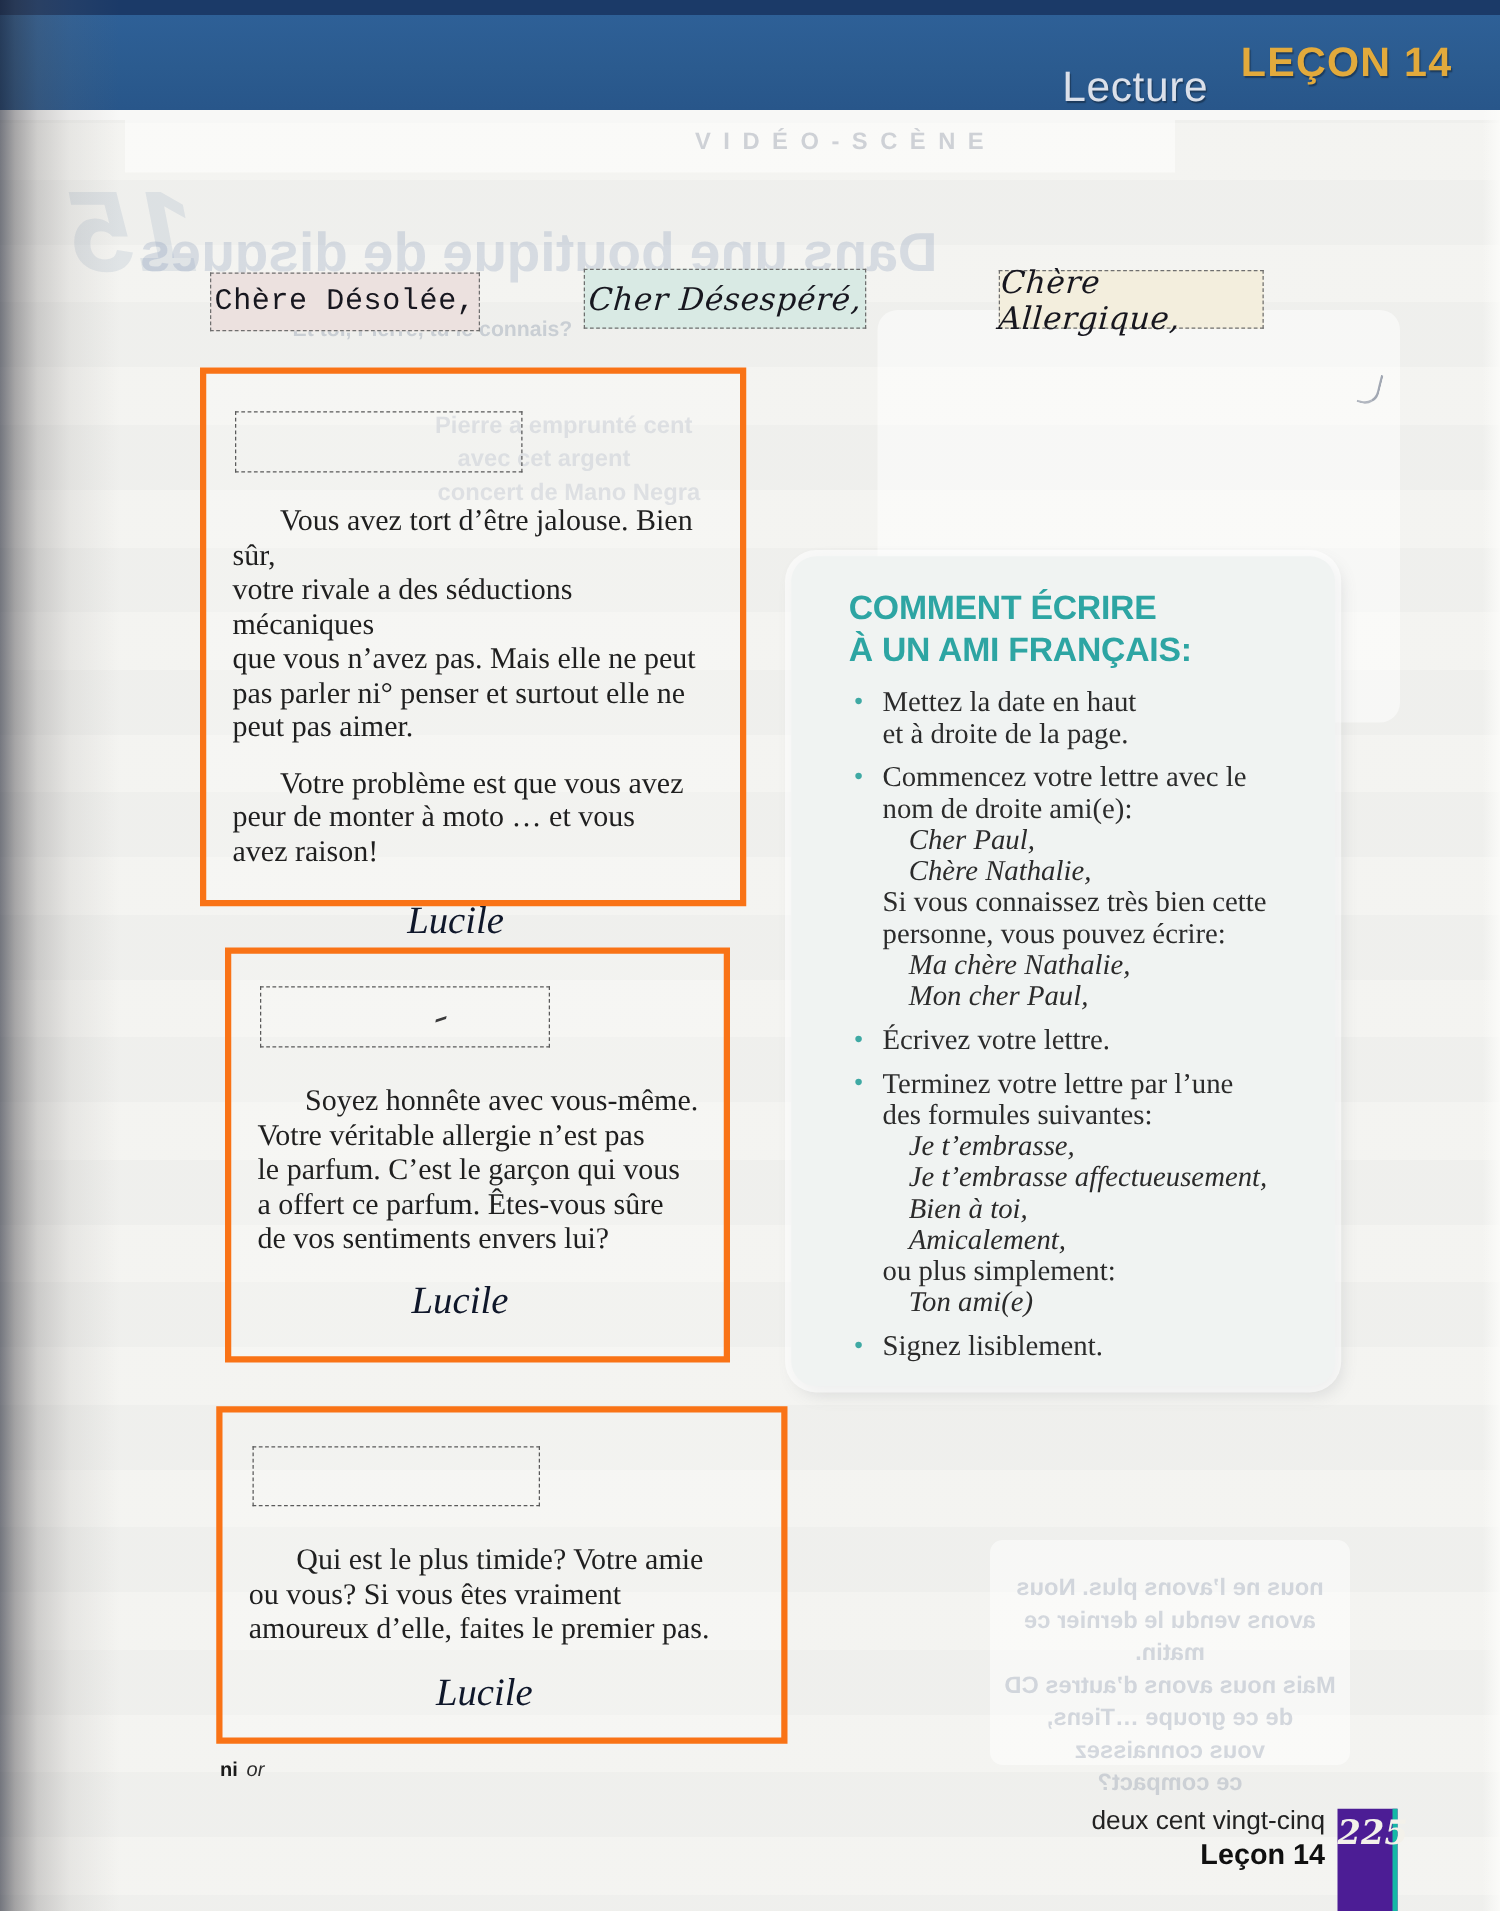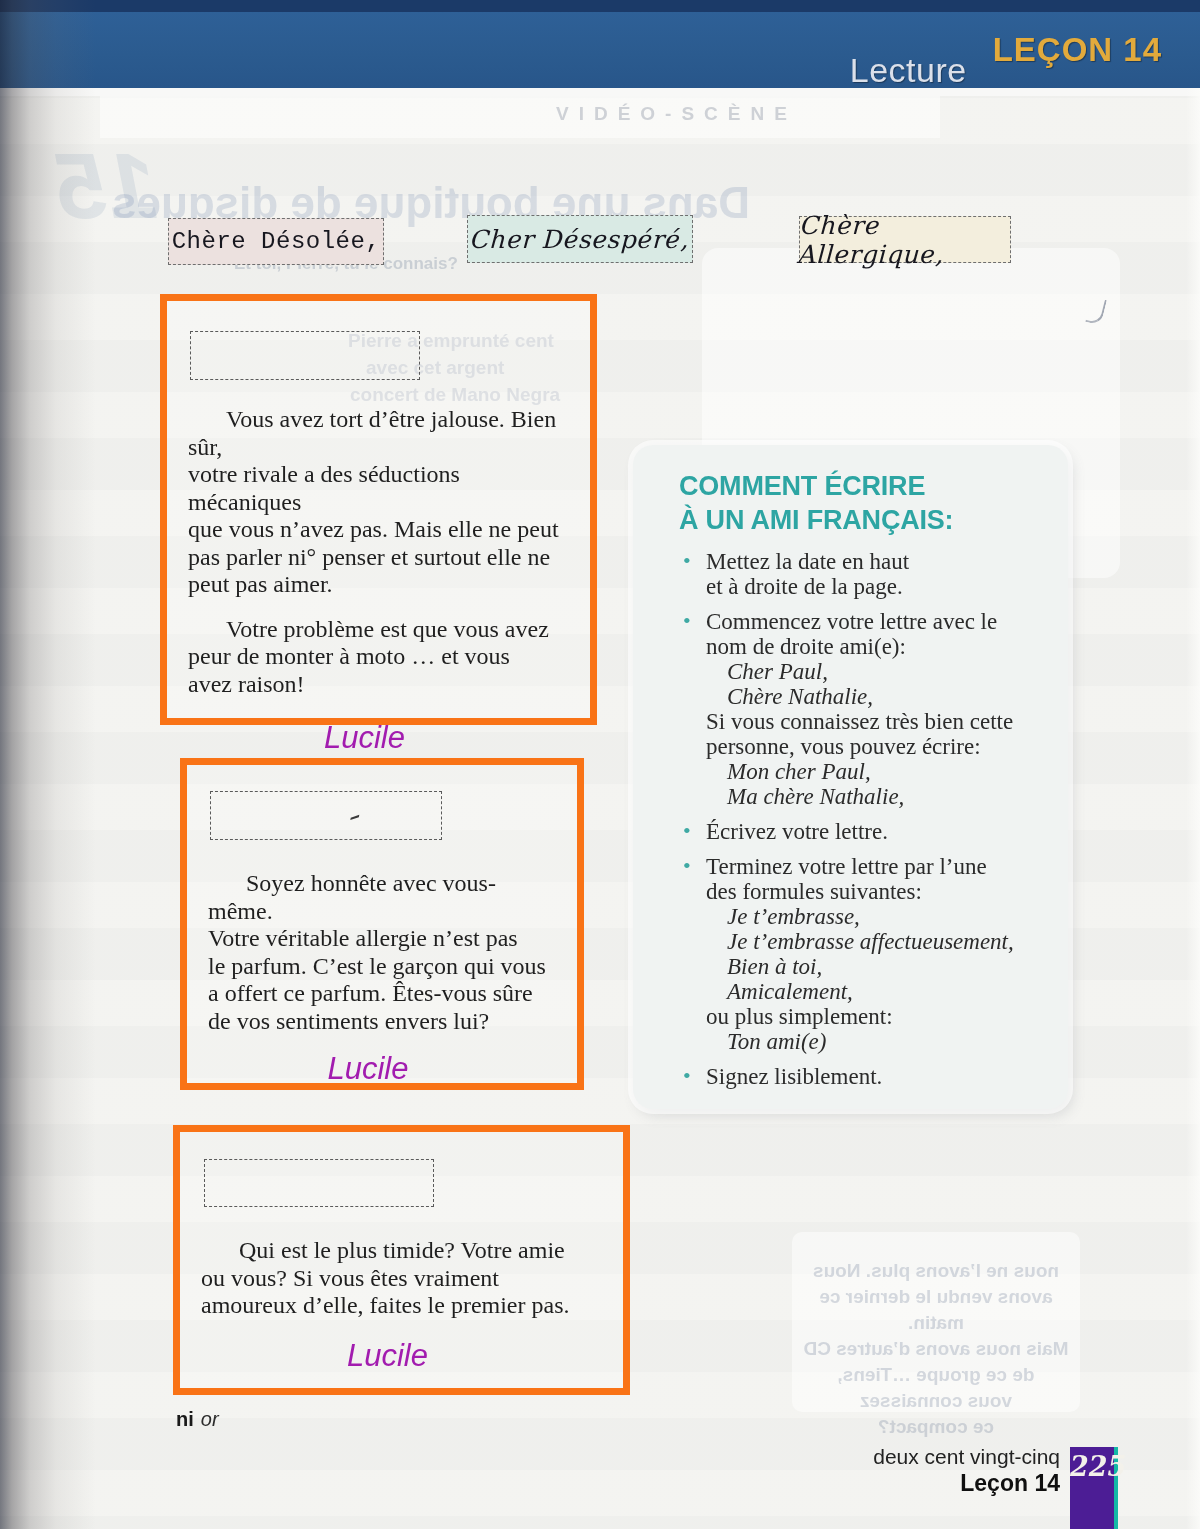--- a/index.html
+++ b/index.html
@@ -60,40 +60,40 @@
     border:1.5px dashed #6f6f6f;color:#17171f;box-sizing:border-box;
   }
   .chip.typewriter{font-family:"Liberation Mono",monospace;font-size:24px;letter-spacing:0.5px;}
   .chip.handwriting{font-family:"DejaVu Serif",serif;font-style:italic;font-size:25px;}
   .chip.handwriting .chip-text{display:inline-block;transform:skewX(-4deg);letter-spacing:0.5px;}
   .chip1{left:168px;top:218px;width:216px;height:47px;background:#ece1df;}
   .chip2{left:467px;top:215px;width:226px;height:48px;background:#d9eae4;}
   .chip3{left:799px;top:216px;width:212px;height:47px;background:#f3eedd;}
   
   .letter{
-    position:absolute;z-index:2;border:7px solid #f97316;box-sizing:border-box;
+    position:absolute;z-index:2;border:5px solid #f97316;box-sizing:border-box;
     background:rgba(250,250,247,0.35);
   }
   .letter1{left:160px;top:294px;width:437px;height:431px;}
   .letter2{left:180px;top:758px;width:404px;height:332px;}
   .letter3{left:173px;top:1125px;width:457px;height:270px;}
   .slot{border:1.5px dashed #5a5a5a;box-sizing:border-box;position:relative;}
   .letter1 .slot{margin:30px 0 0 23px;width:230px;height:49px;}
   .letter2 .slot{margin:26px 0 0 23px;width:232px;height:49px;}
   .letter3 .slot{margin:27px 0 0 24px;width:230px;height:48px;}
   .letter-p{
     margin:26px 18px 0 21px;font-size:24px;line-height:27.5px;color:#1f1f1f;
     text-indent:38px;white-space:pre-line;
   }
   .letter1 .letter-p + .letter-p{margin-top:17px;}
   .letter2 .letter-p{margin-top:30px;}
   .letter3 .letter-p{margin-top:30px;}
   .sig{
     margin-top:22px;text-align:center;transform:translateX(-14px);
-    font-family:Liberation Sans, sans-serif;font-style:italic;font-size:31px;color:#a21caf;
+    font-family:Liberation Serif, serif;font-style:italic;font-size:31px;color:#0f172a;
   }
   .letter2 .sig{margin-top:16px;}
   .letter3 .sig{margin-top:18px;}
   .pen-mark{position:absolute;left:140px;top:18px;width:9px;height:6px;
     border-bottom:2px solid #3a3a3a;transform:rotate(-18deg) skewX(-30deg);}
   
   .panel{
     position:absolute;left:633px;top:445px;width:435px;height:664px;z-index:2;
     background:#f0f3f2;border-radius:20px;box-sizing:border-box;
     box-shadow:0 0 0 5px rgba(255,255,255,0.6), 4px 6px 14px rgba(100,106,116,0.20);
@@ -101,21 +101,21 @@
   }
   .panel-title{
     font-family:"Liberation Sans",sans-serif;font-weight:bold;font-size:27px;line-height:34px;
     color:#2da5a3;letter-spacing:-0.2px;margin-bottom:12px;
   }
   .sb-line{position:relative;padding-left:27px;font-size:23px;line-height:25px;color:#2b2b2b;}
   .sb-line .dot{position:absolute;left:4px;top:-1px;color:#3fa9a4;font-size:22px;}
   .sb-line.ex{padding-left:48px;font-style:italic;}
   .sb-line.gap{margin-top:10px;}
   
-  .footnote{position:absolute;left:176px;top:1408px;z-index:2;font-family:"Liberation Sans",sans-serif;font-size:20px;color:#1a1a1a;}
+  .footnote{position:absolute;left:176px;top:1408px;z-index:2;font-family:"Liberation Sans",sans-serif;font-size:16px;color:#1a1a1a;}
   .footnote .term{font-weight:bold;}
   .footnote .gloss{font-style:italic;margin-left:7px;color:#2c2c2c;}
   .footer-words{
     position:absolute;left:700px;top:1443px;width:360px;z-index:2;text-align:right;
     font-family:"Liberation Sans",sans-serif;line-height:27px;
   }
   .footer-words .pw{font-size:21px;color:#222;}
   .footer-words .fl{font-size:23px;font-weight:bold;color:#101010;}
   .page-num-box{
     position:absolute;left:1070px;top:1447px;width:48px;height:82px;z-index:2;
@@ -208,22 +208,22 @@
       <div>À UN AMI FRANÇAIS:</div>
     </div>
     <div class="sb-line"><span class="dot">•</span><span>Mettez la date en haut</span></div>
     <div class="sb-line"><span>et à droite de la page.</span></div>
     <div class="sb-line gap"><span class="dot">•</span><span>Commencez votre lettre avec le</span></div>
     <div class="sb-line"><span>nom de droite ami(e):</span></div>
     <div class="sb-line ex"><span>Cher Paul,</span></div>
     <div class="sb-line ex"><span>Chère Nathalie,</span></div>
     <div class="sb-line"><span>Si vous connaissez très bien cette</span></div>
     <div class="sb-line"><span>personne, vous pouvez écrire:</span></div>
+    <div class="sb-line ex"><span>Ma chère Nathalie,</span></div>
     <div class="sb-line ex"><span>Mon cher Paul,</span></div>
-    <div class="sb-line ex"><span>Ma chère Nathalie,</span></div>
     <div class="sb-line gap"><span class="dot">•</span><span>Écrivez votre lettre.</span></div>
     <div class="sb-line gap"><span class="dot">•</span><span>Terminez votre lettre par l’une</span></div>
     <div class="sb-line"><span>des formules suivantes:</span></div>
     <div class="sb-line ex"><span>Je t’embrasse,</span></div>
     <div class="sb-line ex"><span>Je t’embrasse affectueusement,</span></div>
     <div class="sb-line ex"><span>Bien à toi,</span></div>
     <div class="sb-line ex"><span>Amicalement,</span></div>
     <div class="sb-line"><span>ou plus simplement:</span></div>
     <div class="sb-line ex"><span>Ton ami(e)</span></div>
     <div class="sb-line gap"><span class="dot">•</span><span>Signez lisiblement.</span></div>

